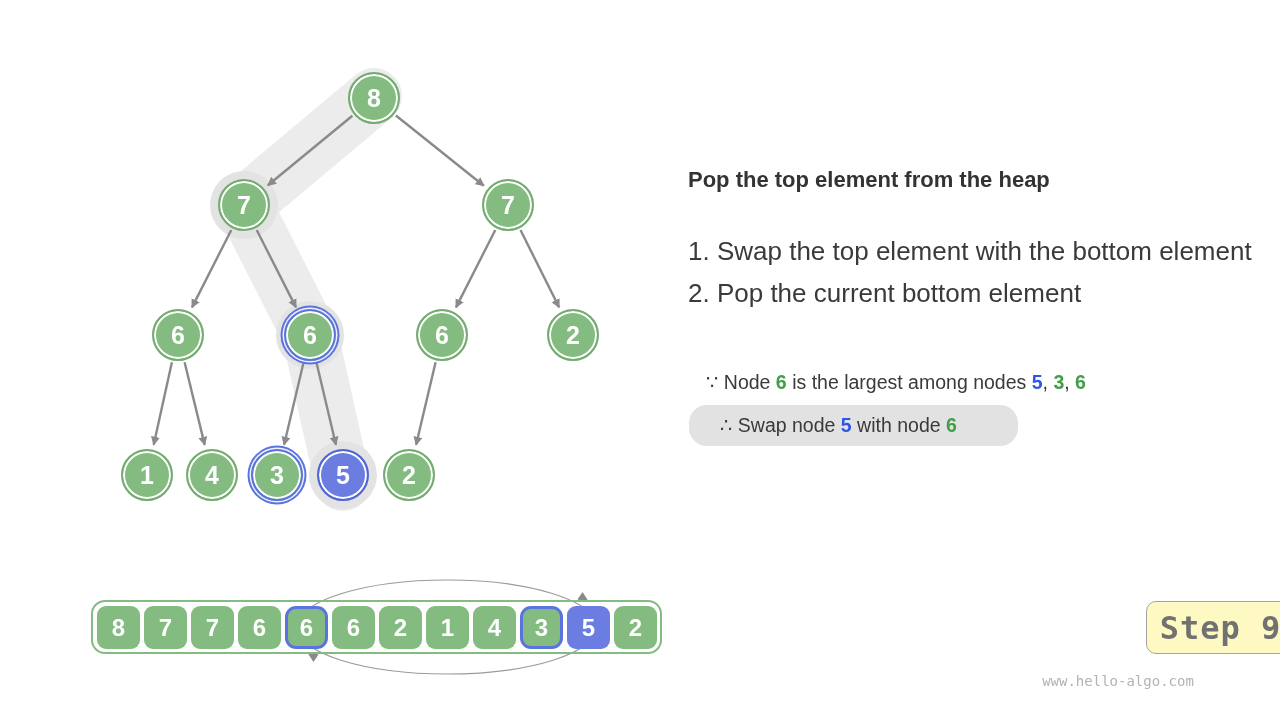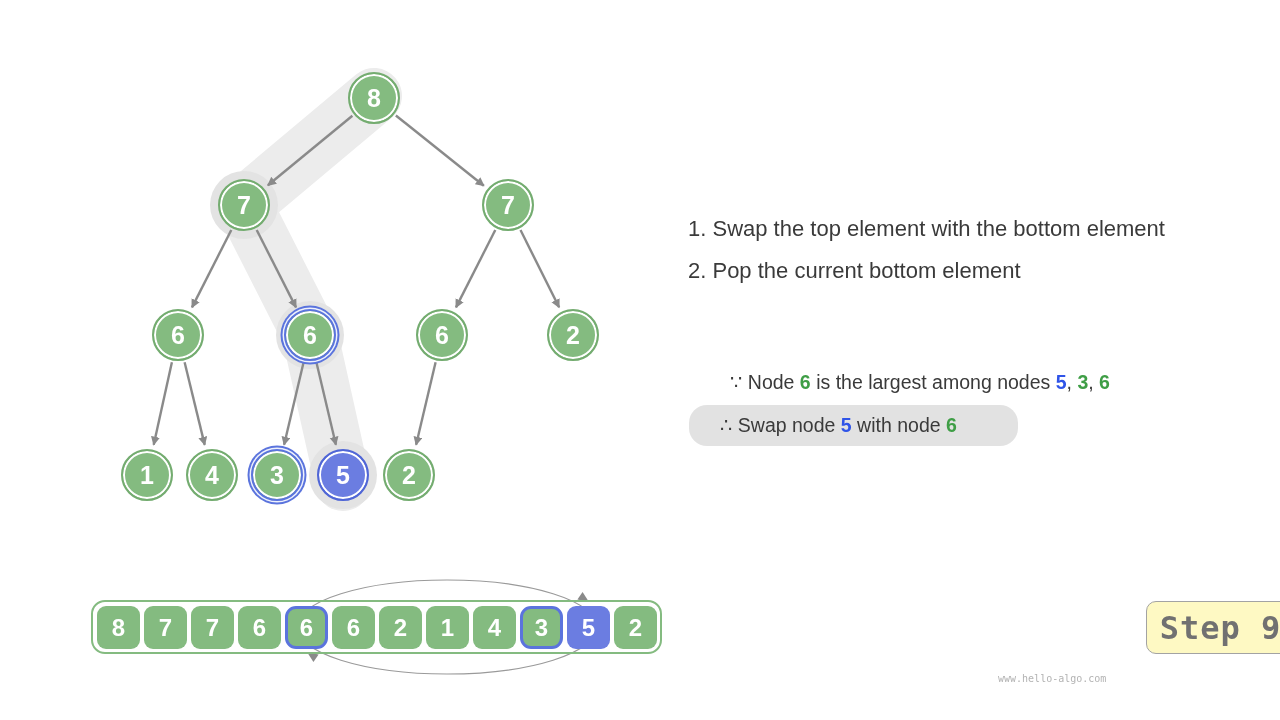--- a/index.html
+++ b/index.html
@@ -20,37 +20,37 @@
   .abox{position:absolute;left:91px;top:600px;width:571px;height:54px;
         border:2px solid #84bb80;border-radius:14px;box-sizing:border-box;background:transparent;}
   .acell{position:absolute;top:606px;width:43px;height:43px;border-radius:9px;
          background:#84bb80;color:#fff;font-weight:700;font-size:24px;
          display:flex;align-items:center;justify-content:center;box-sizing:border-box;}
   .acell.bring{border:3.5px solid #5b74dd;border-radius:11px;}
   .acell.bfill{background:#6b7de1;}
 
   
   .panel-title{position:absolute;left:688px;top:167px;font-size:22px;font-weight:700;color:#333;}
-  .pitem{position:absolute;left:688px;font-size:22px;color:#3a3a3a;}
-  .pbecause{position:absolute;left:706px;top:371px;font-size:19.5px;color:#3a3a3a;margin-left:24px;}
+  .pitem{position:absolute;left:688px;font-size:26px;color:#3a3a3a;margin-top:20px;}
+  .pbecause{position:absolute;left:706px;top:371px;font-size:19.5px;color:#3a3a3a;}
   .ppill{position:absolute;left:689px;top:405px;width:329px;height:41px;line-height:41px;
          background:#e2e2e2;border-radius:18px;font-size:19.5px;color:#3a3a3a;
          padding:0 0 0 31px;box-sizing:border-box;}
   .g{color:#3f9e46;font-weight:700;}
   .b{color:#2f54e8;font-weight:700;}
 
   
   .stepbadge{position:absolute;left:1146px;top:601px;width:147px;height:51px;
              border:1.5px solid #a3a3a3;border-radius:10px;background:#fef9c3;
              display:flex;align-items:center;justify-content:center;
              font-family:"DejaVu Sans Mono","Liberation Mono",monospace;
              font-weight:700;font-size:32px;color:#717171;letter-spacing:1px;cursor:pointer;}
-  .watermark{position:absolute;left:998px;top:673px;width:240px;text-align:left;
+  .watermark{position:absolute;left:998px;top:673px;width:240px;text-align:center;
              font-family:"DejaVu Sans Mono","Liberation Mono",monospace;
-             font-size:10px;color:#b3b3b3;}
+             font-size:14px;color:#b3b3b3;}
 </style>
 </head>
 <body>
 
 <div class="stage">
 
   <svg class="gfx" width="1280" height="720" viewBox="0 0 1280 720">
     <defs>
       <marker id="ah" markerWidth="11" markerHeight="10" refX="8" refY="4.5" orient="auto" markerUnits="userSpaceOnUse">
         <path d="M0 0 L9 4.5 L0 9 z" fill="#8a8a8a"></path>
@@ -101,20 +101,21 @@
   <div class="acell" style="left:238px">6</div>
   <div class="acell bring" style="left:285px">6</div>
   <div class="acell" style="left:332px">6</div>
   <div class="acell" style="left:379px">2</div>
   <div class="acell" style="left:426px">1</div>
   <div class="acell" style="left:473px">4</div>
   <div class="acell bring" style="left:520px">3</div>
   <div class="acell bfill" style="left:567px">5</div>
   <div class="acell" style="left:614px">2</div>
 
+  <div class="panel-title">Pop the top element from the heap</div>
   <div class="pitem" style="top:216px">1. Swap the top element with the bottom element</div>
   <div class="pitem" style="top:258px">2. Pop the current bottom element</div>
 
   <div class="pbecause"><span>∵ Node </span><span class="g">6</span><span> is the largest among nodes </span><span class="b">5</span><span>, </span><span class="g">3</span><span>, </span><span class="g">6</span></div>
 
   <div class="ppill"><span>∴ Swap node </span><span class="b">5</span><span> with node </span><span class="g">6</span></div>
 
   <div class="stepbadge">Step 9</div>
   <div class="watermark">www.hello-algo.com</div>
 

